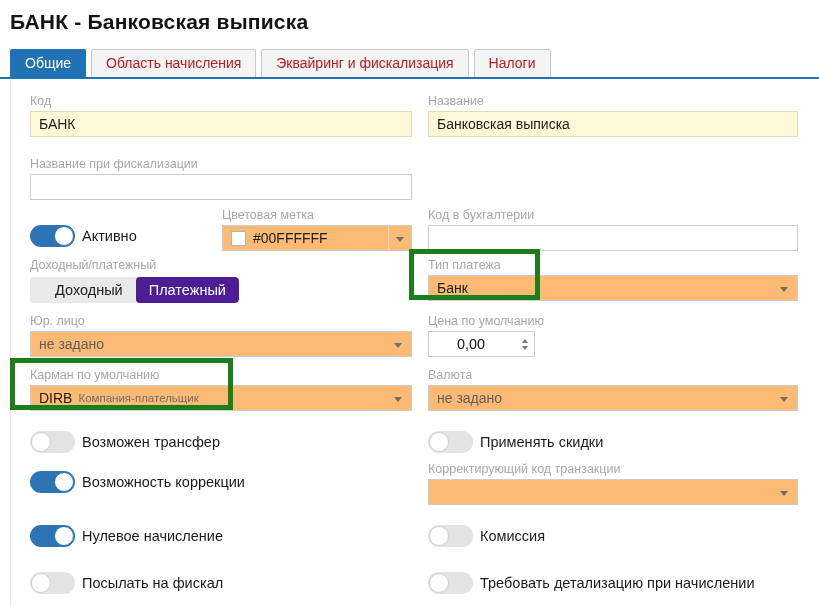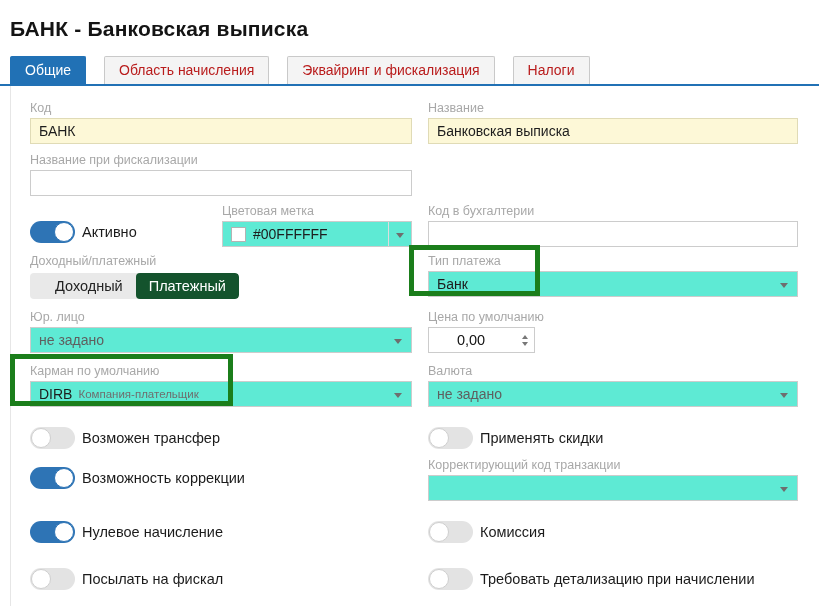--- a/index.html
+++ b/index.html
@@ -1,36 +1,36 @@
 <!DOCTYPE html>
 <html><head>
 <meta charset="utf-8">
 <style>
   * { margin:0; padding:0; box-sizing:border-box; }
   html,body { width:819px; height:606px; background:#fff; overflow:hidden;
               font-family:"Liberation Sans", sans-serif; }
-  .title { font-size:21px; font-weight:700; color:#141414; margin:17px 0 15px 10px; letter-spacing:.2px; }
-
-  
-  .tabs { display:flex; gap:18px; padding-left:10px; border-bottom:2px solid #2171b5; align-items:flex-end; }
+  .title { font-size:21px; font-weight:700; color:#141414; margin:10px 0 15px 10px; letter-spacing:.2px; }
+
+  
+  .tabs { display:flex; gap:5px; padding-left:10px; border-bottom:2px solid #2171b5; align-items:flex-end; }
   .tab { padding:5px 14px 6px; font-size:14px; background:#f4f4f4; border:1px solid #c9c9c9;
          border-bottom:none; color:#b91c1c; border-radius:2px 2px 0 0; cursor:pointer; white-space:nowrap; }
   .tab.active { background:#2171b5; border-color:#2171b5; color:#fff; }
 
   
   .content { margin-left:10px; border-left:1px solid #e6e6e6; padding:15px 0 0 19px; min-height:527px; }
   .row { display:grid; grid-template-columns:382px 370px; column-gap:16px; }
 
   .field { position:relative; }
   .flabel { display:block; font-size:12.5px; line-height:15px; color:#a8a8a8; margin-bottom:2px; }
   .txt { width:100%; height:26px; border:1px solid #ccc; padding:0 8px; font-family:"Liberation Sans",sans-serif;
          font-size:14px; color:#1d1d1d; background:#fff; outline:none; }
   .yellow { background:#fdf8d7 !important; border-color:#e0dbb6 !important; }
 
-  .select { height:26px; border:1px solid #ccc; background:#5eead4; display:flex; align-items:center;
+  .select { height:26px; border:1px solid #ccc; background:#fdba74; display:flex; align-items:center;
             padding:0 26px 0 8px; font-size:14px; color:#1d1d1d; position:relative; cursor:pointer; }
   .arrow { position:absolute; right:9px; top:11px; width:0; height:0;
            border-left:4px solid transparent; border-right:4px solid transparent; border-top:5px solid #6e6e6e; }
   .arrowbox { position:absolute; right:0; top:0; bottom:0; width:23px; border-left:1px solid #ddd; }
   .arrowbox .arrow { right:7px; }
   .code { font-size:14px; color:#1d1d1d; margin-right:6px; }
   .desc { font-size:11.5px; color:#6e6e6e; }
   .muted { color:#5f5f5f; }
   .swatch { width:15px; height:15px; background:#fff; border:1px solid #b3b3b3; margin-right:7px; flex:0 0 auto; }
 
@@ -41,21 +41,21 @@
   .toggle .knob { position:absolute; top:1px; width:20px; height:20px; border-radius:50%;
                   background:#fff; border:1px solid #cfcfcf; }
   .toggle.off .knob { left:1px; }
   .toggle.on { background:#2e74b5; }
   .toggle.on .knob { right:1px; border-color:#2e74b5; }
   .tlabel { font-size:14.5px; color:#1b1b1b; margin-left:7px; }
 
   
   .seg { display:inline-flex; background:#e9e9e9; border-radius:4px; overflow:hidden;padding-left:12px; }
   .seg .opt { padding:5px 13px; font-size:14.5px; color:#222; cursor:pointer; }
-  .seg .opt.selected { background:#14532d; color:#fff; border-radius:4px; }
+  .seg .opt.selected { background:#4c1d95; color:#fff; border-radius:4px; }
 
   
   .spin { width:107px; height:26px; border:1px solid #ccc; display:flex; align-items:center; background:#fff; }
   .spin .val { flex:1; text-align:center; font-size:14.5px; color:#111; padding-right:5px; }
   .spin .arrows { width:16px; display:flex; flex-direction:column; align-items:center; gap:3px; padding-right:2px; }
   .tri-up { width:0; height:0; border-left:3.5px solid transparent; border-right:3.5px solid transparent;
             border-bottom:4.5px solid #777; }
   .tri-dn { width:0; height:0; border-left:3.5px solid transparent; border-right:3.5px solid transparent;
             border-top:4.5px solid #777; }
 
@@ -77,21 +77,21 @@
 
 <div class="tabs">
   <div class="tab active">Общие</div>
   <div class="tab inactive">Область начисления</div>
   <div class="tab inactive">Эквайринг и фискализация</div>
   <div class="tab inactive">Налоги</div>
 </div>
 
 <div class="content">
 
-  <div class="row" style="margin-bottom:9px;">
+  <div class="row" style="margin-bottom:20px;">
     <div class="field">
       <span class="flabel">Код</span>
       <input class="txt yellow" value="БАНК" style="">
     </div>
     <div class="field">
       <span class="flabel">Название</span>
       <input class="txt yellow" value="Банковская выписка" style="">
     </div>
   </div>
 

